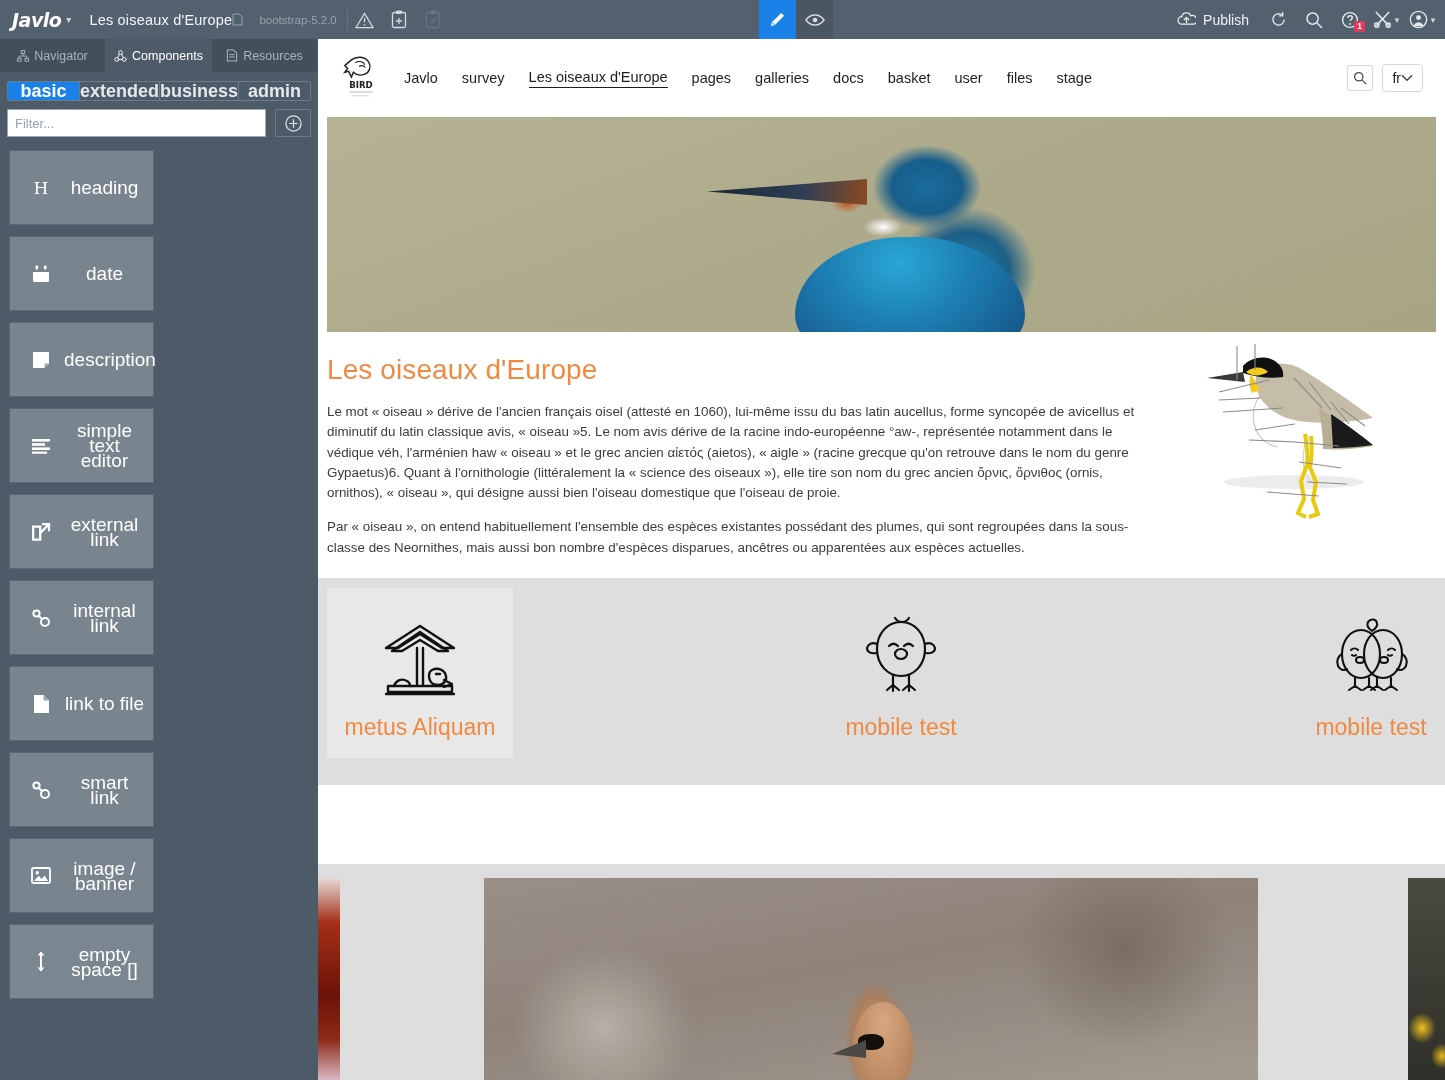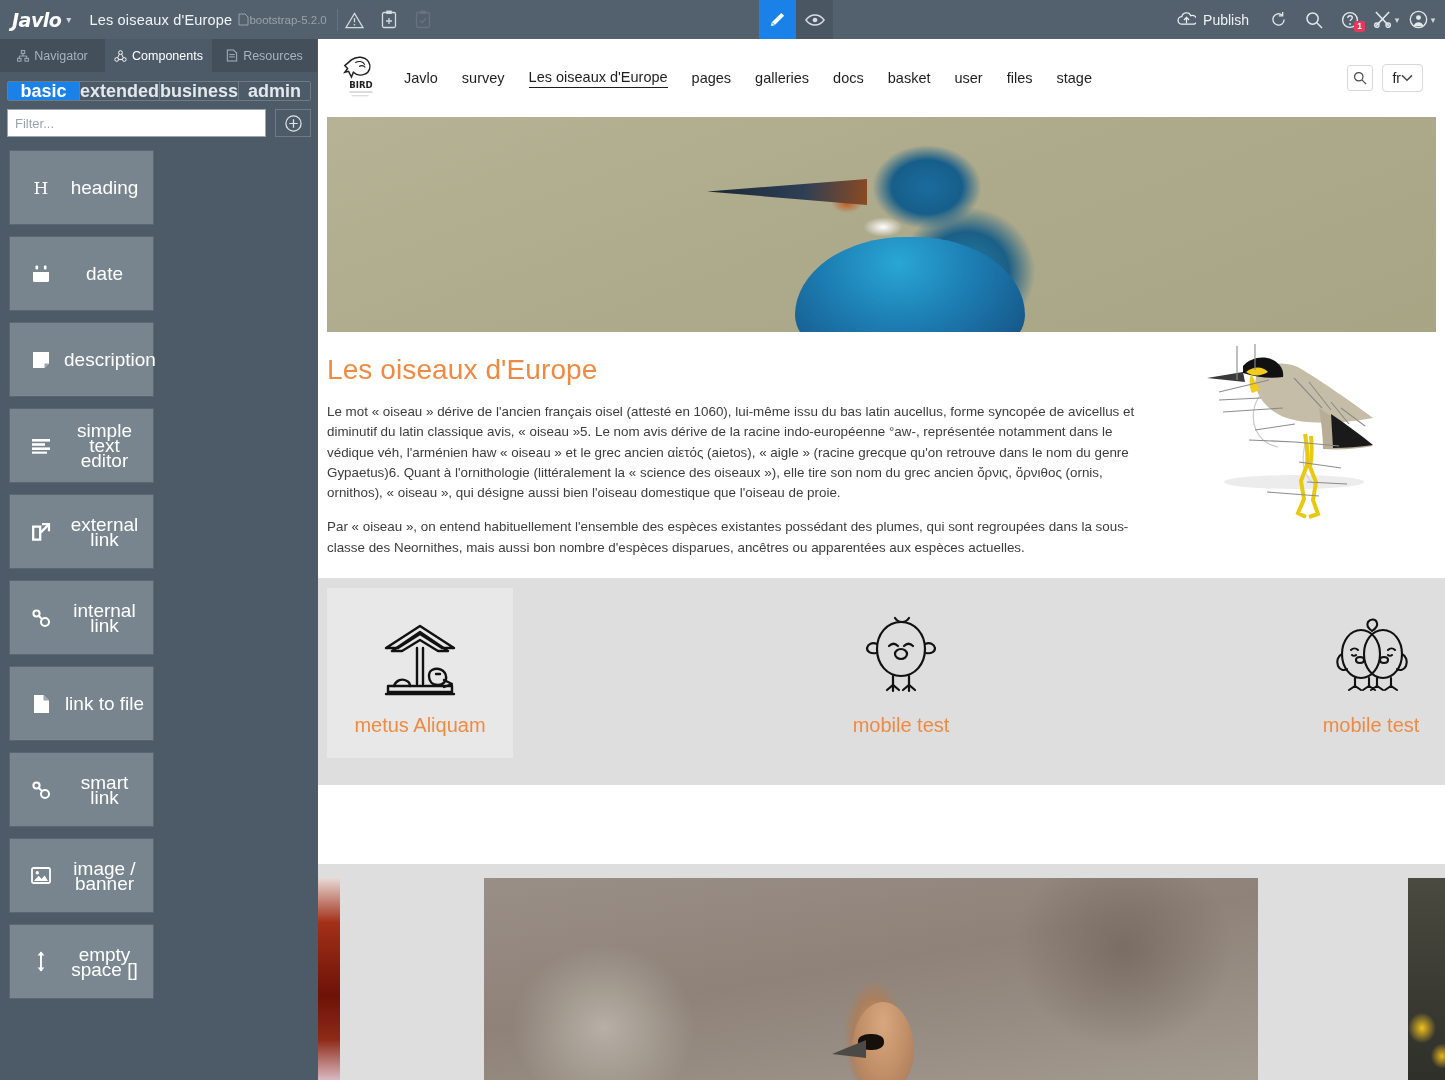--- a/index.html
+++ b/index.html
@@ -23,22 +23,22 @@
     font-size: 19px; color: #ffffff;
     padding-left: 12px; letter-spacing: -0.5px;
   }
   #brand-caret {
     font-size: 10px; color: #cfd6db; margin-left: 5px;
   }
   #doc-title {
     font-size: 14.5px; color: #f2f5f7; margin-left: 18px; letter-spacing: .2px;
   }
   #tpl-chip {
-    display: flex; align-items: center; gap: 0;
-    font-size: 11.5px; color: #97a3ad; margin-left: 6px;
+    display: flex; align-items: center; gap: 16px;
+    font-size: 11.5px; color: #97a3ad; margin-left: 0;
     padding-right: 10px; border-right: 1px solid #66737f; height: 22px;
   }
   .tb-ico {
     width: 34px; height: 39px; display: flex; align-items: center; justify-content: center;
     color: #d4dadf;
   }
   .tb-ico.dim { color: #67737f; }
   #tb-center {
     position: absolute; left: 759px; top: 0; display: flex; height: 39px;
   }
@@ -182,21 +182,21 @@
   #grey-band {
     margin-top: 20px; background: #dedede; height: 207px; position: relative;
   }
   .card {
     position: absolute; top: 10px; width: 186px; height: 170px;
     display: flex; flex-direction: column; align-items: center; justify-content: flex-start;
     padding-top: 22px;
   }
   .card.hl { background: #e8e8e8; }
   .card .cardlabel {
-    font-size: 20px; color: #f08a42; margin-top: 12px; white-space: nowrap;
+    font-size: 23px; color: #f08a42; margin-top: 12px; white-space: nowrap;
     font-family: "Liberation Sans", sans-serif;
   }
 
   #photo-band {
     background: #dedede; position: absolute; left: 0; top: 825px;
     width: 1127px; height: 216px;
   }
   .photo { position: absolute; top: 14px; height: 202px; }
   #photo-left {
     left: 0; width: 22px;

